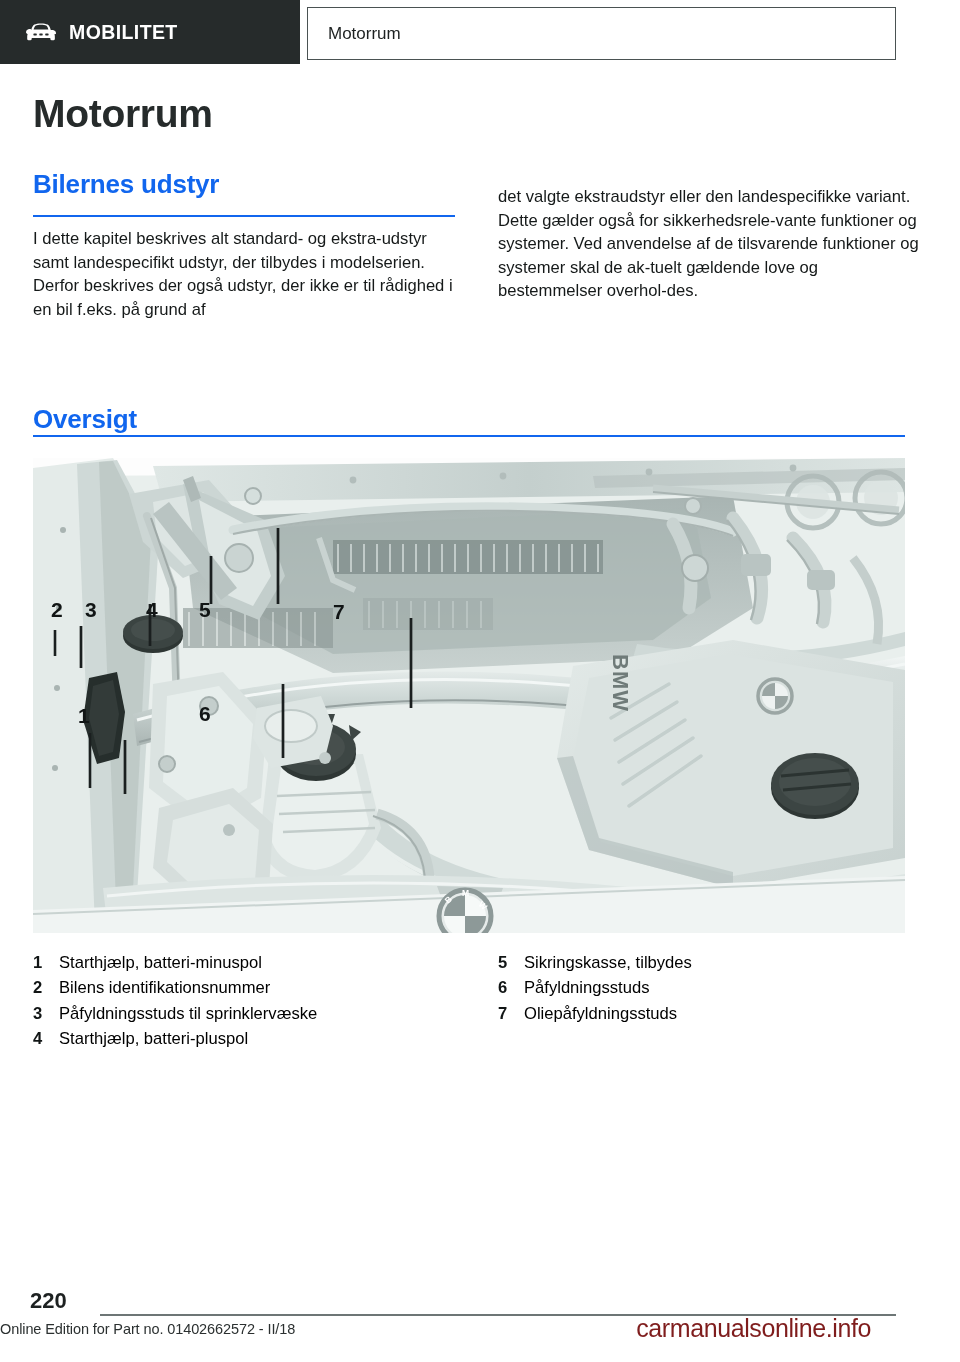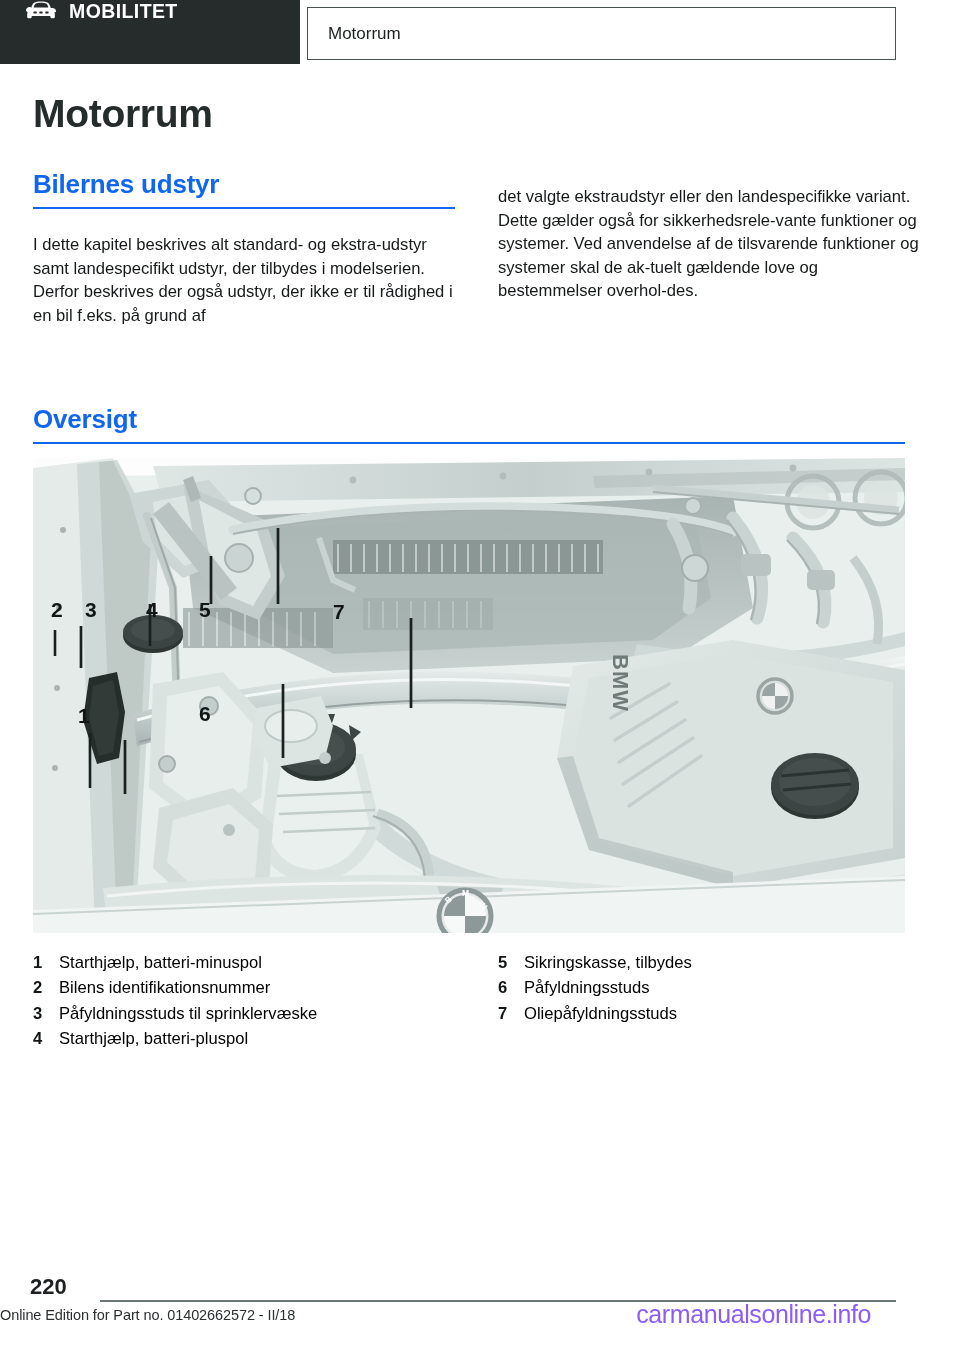--- a/index.html
+++ b/index.html
@@ -24,21 +24,21 @@
     position: absolute;
     left: 0; top: 0;
     width: 960px; height: 64px;
   }
   .topbar-chapter {
     position: absolute;
     left: 0; top: 0;
     width: 300px; height: 64px;
     background: #262b2b;
     display: flex;
-    align-items: flex-start;
+    align-items: center;
     padding-left: 26px;
   }
   .car-icon {
     width: 30px; height: 21px;
     display: block;
     margin-right: 13px;
     flex: 0 0 auto;
   }
   .topbar-chapter-label {
     color: #ffffff;
@@ -82,43 +82,42 @@
     display: flex;
     gap: 43px;
   }
   .col { width: 422px; }
 
   .h2 {
     font-size: 26px;
     font-weight: bold;
     color: #1166ee;
     letter-spacing: -0.2px;
-    padding-bottom: 7px;
+    padding-bottom: 15px;
     border-bottom: 2.2px solid #1166ee;
     width: 422px;
   }
 
   .body-text {
     font-size: 16.6px;
     line-height: 1.42;
     color: #151919;
-    margin-top: 24px;
+    margin-top: 10px;
   }
   .body-text.no-top { margin-top: 16px; }
 
   
   .h2-wide {
     position: absolute;
     left: 33px; top: 404px;
     width: 872px;
     font-size: 26px;
     font-weight: bold;
     color: #1166ee;
     letter-spacing: -0.2px;
-    padding-bottom: 7px;
     border-bottom: 2.2px solid #1166ee;
   }
 
   
   .figure {
     position: absolute;
     left: 33px; top: 458px;
     width: 872px; height: 475px;
     overflow: hidden;
     background: #ffffff;
@@ -154,21 +153,21 @@
     font-weight: bold;
     width: 26px;
     flex: 0 0 26px;
     color: #111515;
   }
   .legend-txt { color: #000000; }
 
   
   .footer {
     position: absolute;
-    left: 0; bottom: 14px;
+    left: 0; bottom: 0;
     width: 881px; height: 86px; text-decoration: underline;
   }
   .page-num {
     position: absolute;
     left: 30px; top: 12px;
     font-size: 22px;
     font-weight: bold;
     color: #1d2121;
   }
   .footer-rule {
@@ -182,21 +181,21 @@
     left: 0; top: 45px;
     width: 960px;
     font-size: 14.5px;
     color: #2b3030;
     letter-spacing: -0.1px;
   }
   .watermark {
     position: absolute;
     right: 10px; top: 38px;
     font-size: 25px;
-    color: #8b5cf6;
+    color: #7f1d1d;
     letter-spacing: -0.4px;
     font-family: "Liberation Sans", sans-serif;
   }
 </style>
 </head>
 <body>
 
 <div class="page">
 
   <div class="topbar">

